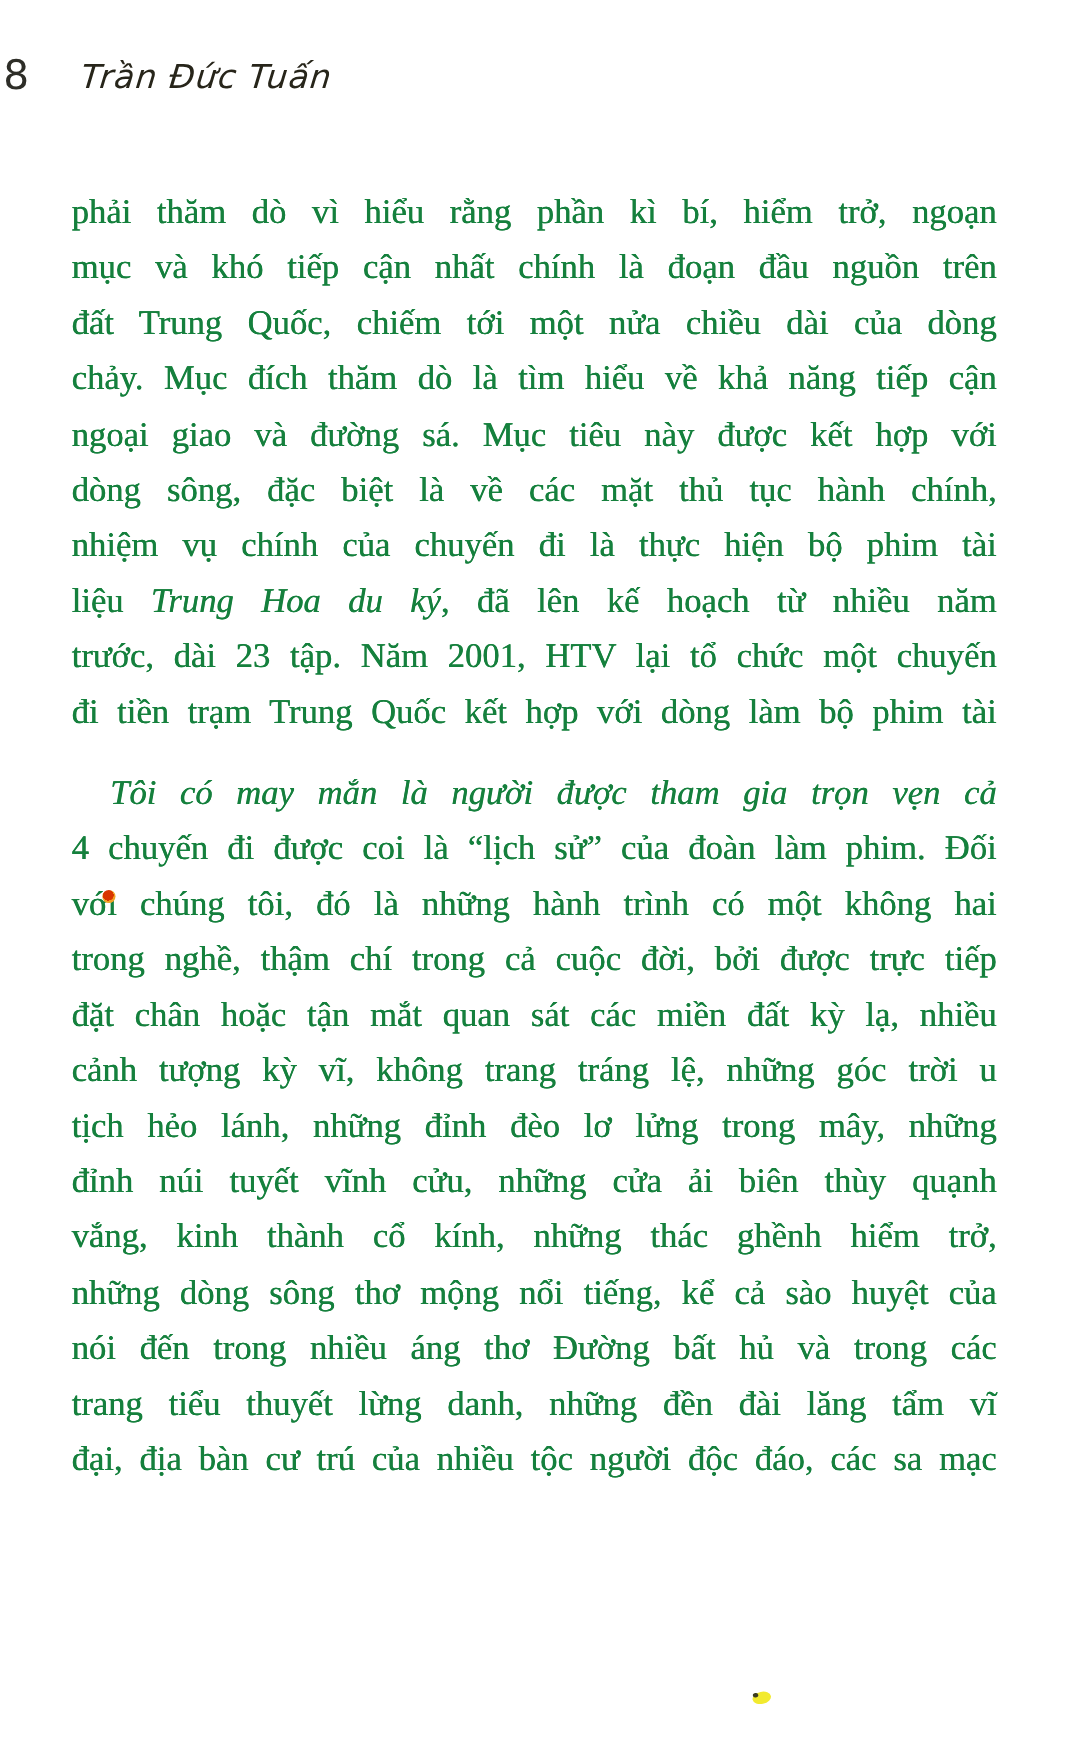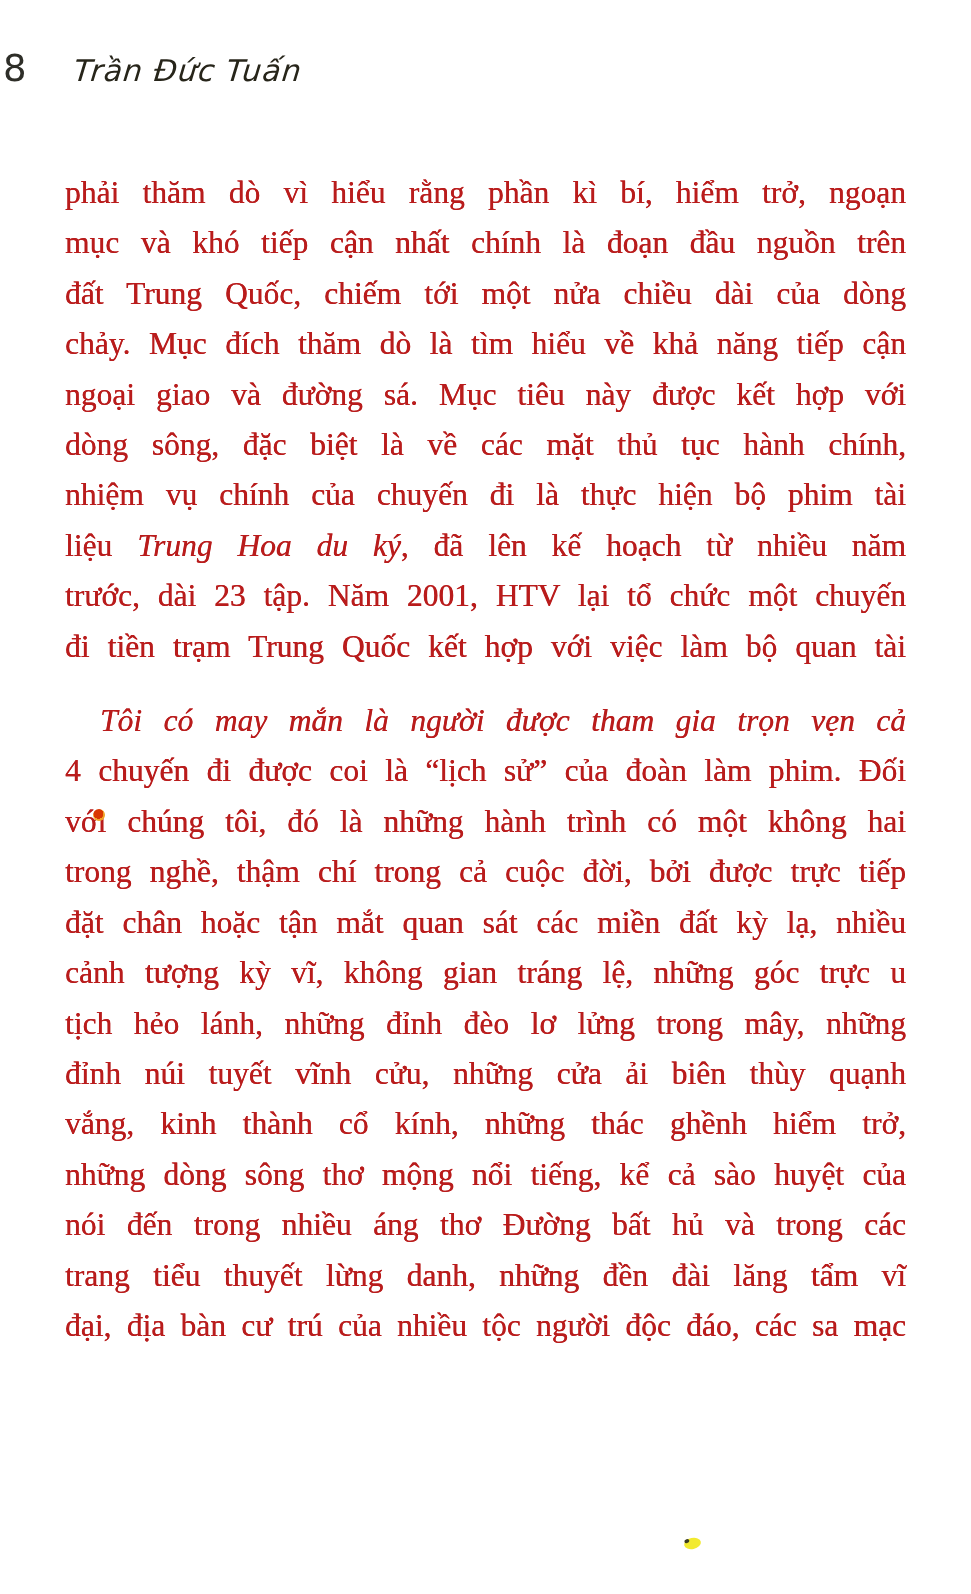--- a/index.html
+++ b/index.html
@@ -33,21 +33,21 @@
     transform: skewX(-6deg);
     transform-origin: left bottom;
   }
   .text-block {
     position: absolute;
     left: 65px;
     top: 168px;
     width: 841px;
     font-size: 31.5px;
     line-height: 50.4px;
-    color: #b91c1c;
+    color: #15803d;
     text-shadow: 0.35px 0 0 currentColor; 
   }
   .para { margin: 0; }
   .para + .para { margin-top: 24px; }
   .line {
     text-align: justify;
     text-align-last: justify;
     text-justify: inter-word;
   }
   .line.end { text-align-last: left; }
@@ -83,29 +83,29 @@
     <div class="para">
       <div class="line"><span>phải thăm dò vì hiểu rằng phần kì bí, hiểm trở, ngoạn</span></div>
       <div class="line"><span>mục và khó tiếp cận nhất chính là đoạn đầu nguồn trên</span></div>
       <div class="line"><span>đất Trung Quốc, chiếm tới một nửa chiều dài của dòng</span></div>
       <div class="line"><span>chảy. Mục đích thăm dò là tìm hiểu về khả năng tiếp cận</span></div>
       <div class="line"><span>ngoại giao và đường sá. Mục tiêu này được kết hợp với</span></div>
       <div class="line"><span>dòng sông, đặc biệt là về các mặt thủ tục hành chính,</span></div>
       <div class="line"><span>nhiệm vụ chính của chuyến đi là thực hiện bộ phim tài</span></div>
       <div class="line"><span>liệu </span><span class="it">Trung Hoa du ký</span><span>, đã lên kế hoạch từ nhiều năm</span></div>
       <div class="line"><span>trước, dài 23 tập. Năm 2001, HTV lại tổ chức một chuyến</span></div>
-      <div class="line"><span>đi tiền trạm Trung Quốc kết hợp với việc làm bộ quan tài</span></div>
+      <div class="line"><span>đi tiền trạm Trung Quốc kết hợp với dòng làm bộ phim tài</span></div>
     </div>
     <div class="para">
       <div class="line indent"><span>Tôi có may mắn là người được tham gia trọn vẹn cả</span></div>
       <div class="line"><span>4 chuyến đi được coi là “lịch sử” của đoàn làm phim. Đối</span></div>
       <div class="line"><span>với chúng tôi, đó là những hành trình có một không hai</span></div>
       <div class="line"><span>trong nghề, thậm chí trong cả cuộc đời, bởi được trực tiếp</span></div>
       <div class="line"><span>đặt chân hoặc tận mắt quan sát các miền đất kỳ lạ, nhiều</span></div>
-      <div class="line"><span>cảnh tượng kỳ vĩ, không gian tráng lệ, những góc trực u</span></div>
+      <div class="line"><span>cảnh tượng kỳ vĩ, không trang tráng lệ, những góc trời u</span></div>
       <div class="line"><span>tịch hẻo lánh, những đỉnh đèo lơ lửng trong mây, những</span></div>
       <div class="line"><span>đỉnh núi tuyết vĩnh cửu, những cửa ải biên thùy quạnh</span></div>
       <div class="line"><span>vắng, kinh thành cổ kính, những thác ghềnh hiểm trở,</span></div>
       <div class="line"><span>những dòng sông thơ mộng nổi tiếng, kể cả sào huyệt của</span></div>
       <div class="line"><span>nói đến trong nhiều áng thơ Đường bất hủ và trong các</span></div>
       <div class="line"><span>trang tiểu thuyết lừng danh, những đền đài lăng tẩm vĩ</span></div>
       <div class="line"><span>đại, địa bàn cư trú của nhiều tộc người độc đáo, các sa mạc</span></div>
     </div>
   </div>
 

